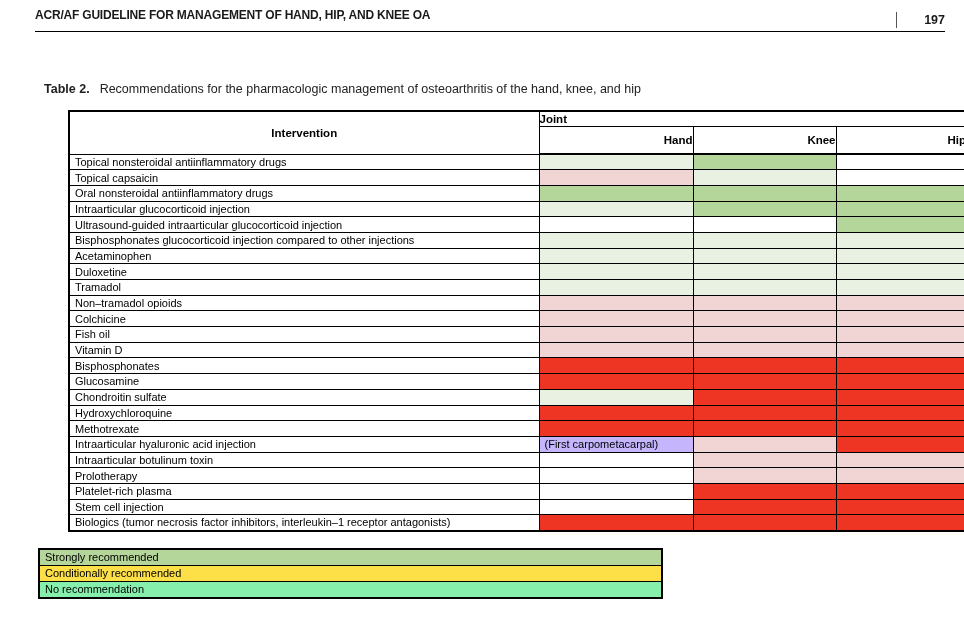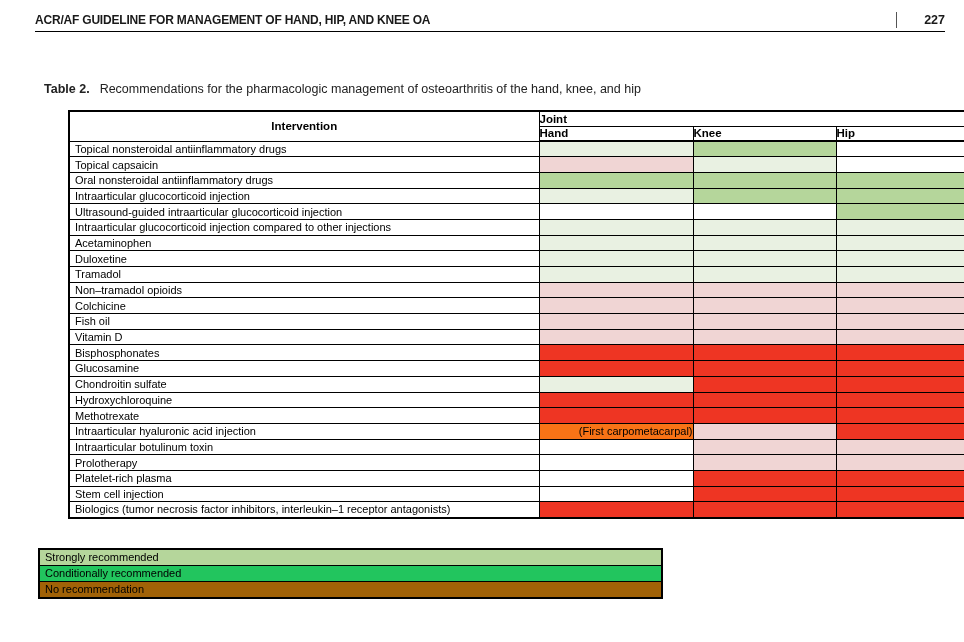--- a/index.html
+++ b/index.html
@@ -3,21 +3,21 @@
 <meta charset="utf-8">
 <style>
   * { margin: 0; padding: 0; box-sizing: border-box; }
   html, body { width: 964px; height: 642px; background: #ffffff; overflow: hidden; }
   body { font-family: "Liberation Sans", sans-serif; color: #000; position: relative; }
 
   
   .running-head {
     position: absolute; left: 35px; top: 8px; width: 910px; height: 24px;
     border-bottom: 1.5px solid #000;
-    display: flex; align-items: center;
+    display: flex; align-items: flex-start;
   }
   .running-head .head-title {
     font-weight: bold; font-size: 12px; letter-spacing: -0.2px; color: #1a1a1a;
     flex: 1;
   }
   .running-head .page-num-wrap {
     display: flex; align-items: center; gap: 14px; height: 100%;
   }
   .running-head .vbar { width: 1px; height: 16px; background: #555; }
   .running-head .page-num { font-weight: bold; font-size: 12.5px; color: #1a1a1a; width: 34px; text-align: right; }
@@ -31,42 +31,42 @@
     position: absolute; left: 38px; top: 110px;
     border-collapse: collapse; table-layout: fixed;
     width: 898px; font-size: 11px; margin-left: 30px;
   }
   table.main td, table.main th { border: 1px solid #000; overflow: hidden; white-space: nowrap; }
   table.main { border: 2px solid #000; }
   th.intervention-h {
     width: 470px; text-align: center; font-weight: bold; font-size: 11.5px; vertical-align: middle;
   }
   th.joint-h { text-align: left; font-weight: bold; font-size: 11.5px; height: 15px; }
-  th.sub-h { text-align: left; font-weight: bold; font-size: 11.5px; height: 15px; }
+  th.sub-h { text-align: right; font-weight: bold; font-size: 11.5px; height: 28px; }
   tr.header-bottom th { border-bottom: 2px solid #000; }
   td.intervention { padding-left: 5px; height: 15.7px; font-size: 11px; }
   td.joint-cell { padding-left: 5px; font-size: 11px; }
   col.c-hand { width: 154px; } col.c-knee { width: 143px; } col.c-hip { width: 131px; }
 
   
   table.legend {
     position: absolute; left: 38px; top: 548px;
     border-collapse: collapse; table-layout: fixed;
     width: 625px; font-size: 11px; border: 2px solid #000;
   }
   table.legend td { border: 1px solid #000; height: 16.2px; padding-left: 5px; white-space: nowrap; }
 </style>
 </head>
 <body>
 
 <div class="running-head">
   <div class="head-title">ACR/AF GUIDELINE FOR MANAGEMENT OF HAND, HIP, AND KNEE OA</div>
   <div class="page-num-wrap">
     <div class="vbar"></div>
-    <div class="page-num">227</div>
+    <div class="page-num">197</div>
   </div>
 </div>
 
 <div class="caption">
   <span class="cap-label">Table 2.</span><span>Recommendations for the pharmacologic management of osteoarthritis of the hand, knee, and hip</span>
 </div>
 
 <table class="main">
   <colgroup>
     <col style="width:470px">
@@ -110,21 +110,21 @@
         <td class="joint-cell" style="background: rgb(181, 214, 155);"></td>
         <td class="joint-cell" style="background: rgb(181, 214, 155);"></td>
       </tr>
       <tr>
         <td class="intervention">Ultrasound-guided intraarticular glucocorticoid injection</td>
         <td class="joint-cell" style="background: rgb(255, 255, 255);"></td>
         <td class="joint-cell" style="background: rgb(255, 255, 255);"></td>
         <td class="joint-cell" style="background: rgb(181, 214, 155);"></td>
       </tr>
       <tr>
-        <td class="intervention">Intraarticular glucocorticoid injection compared to other injections</td>
+        <td class="intervention">Bisphosphonates glucocorticoid injection compared to other injections</td>
         <td class="joint-cell" style="background: rgb(233, 241, 226);"></td>
         <td class="joint-cell" style="background: rgb(233, 241, 226);"></td>
         <td class="joint-cell" style="background: rgb(233, 241, 226);"></td>
       </tr>
       <tr>
         <td class="intervention">Acetaminophen</td>
         <td class="joint-cell" style="background: rgb(233, 241, 226);"></td>
         <td class="joint-cell" style="background: rgb(233, 241, 226);"></td>
         <td class="joint-cell" style="background: rgb(233, 241, 226);"></td>
       </tr>
@@ -189,21 +189,21 @@
         <td class="joint-cell" style="background: rgb(238, 53, 35);"></td>
       </tr>
       <tr>
         <td class="intervention">Methotrexate</td>
         <td class="joint-cell" style="background: rgb(238, 53, 35);"></td>
         <td class="joint-cell" style="background: rgb(238, 53, 35);"></td>
         <td class="joint-cell" style="background: rgb(238, 53, 35);"></td>
       </tr>
       <tr>
         <td class="intervention">Intraarticular hyaluronic acid injection</td>
-        <td class="joint-cell" style="background: #f97316; text-align: right;">(First carpometacarpal)</td>
+        <td class="joint-cell" style="background: #c4b5fd;">(First carpometacarpal)</td>
         <td class="joint-cell" style="background: rgb(240, 213, 212);"></td>
         <td class="joint-cell" style="background: rgb(238, 53, 35);"></td>
       </tr>
       <tr>
         <td class="intervention">Intraarticular botulinum toxin</td>
         <td class="joint-cell" style="background: rgb(255, 255, 255);"></td>
         <td class="joint-cell" style="background: rgb(240, 213, 212);"></td>
         <td class="joint-cell" style="background: rgb(240, 213, 212);"></td>
       </tr>
       <tr>
@@ -232,19 +232,19 @@
       </tr>
     </tbody>
 </table>
 
 <table class="legend">
   <tbody>
       <tr>
         <td style="background: rgb(181, 214, 155); color: rgb(0, 0, 0);">Strongly recommended</td>
       </tr>
       <tr>
-        <td style="background: #22c55e; color: rgb(0, 0, 0);">Conditionally recommended</td>
-      </tr>
-      <tr>
-        <td style="background: #a16207; color: rgb(0, 0, 0);">No recommendation</td>
+        <td style="background: #fde047; color: rgb(0, 0, 0);">Conditionally recommended</td>
+      </tr>
+      <tr>
+        <td style="background: #86efac; color: rgb(0, 0, 0);">No recommendation</td>
       </tr>
     </tbody>
 </table>
 
 </body></html>

